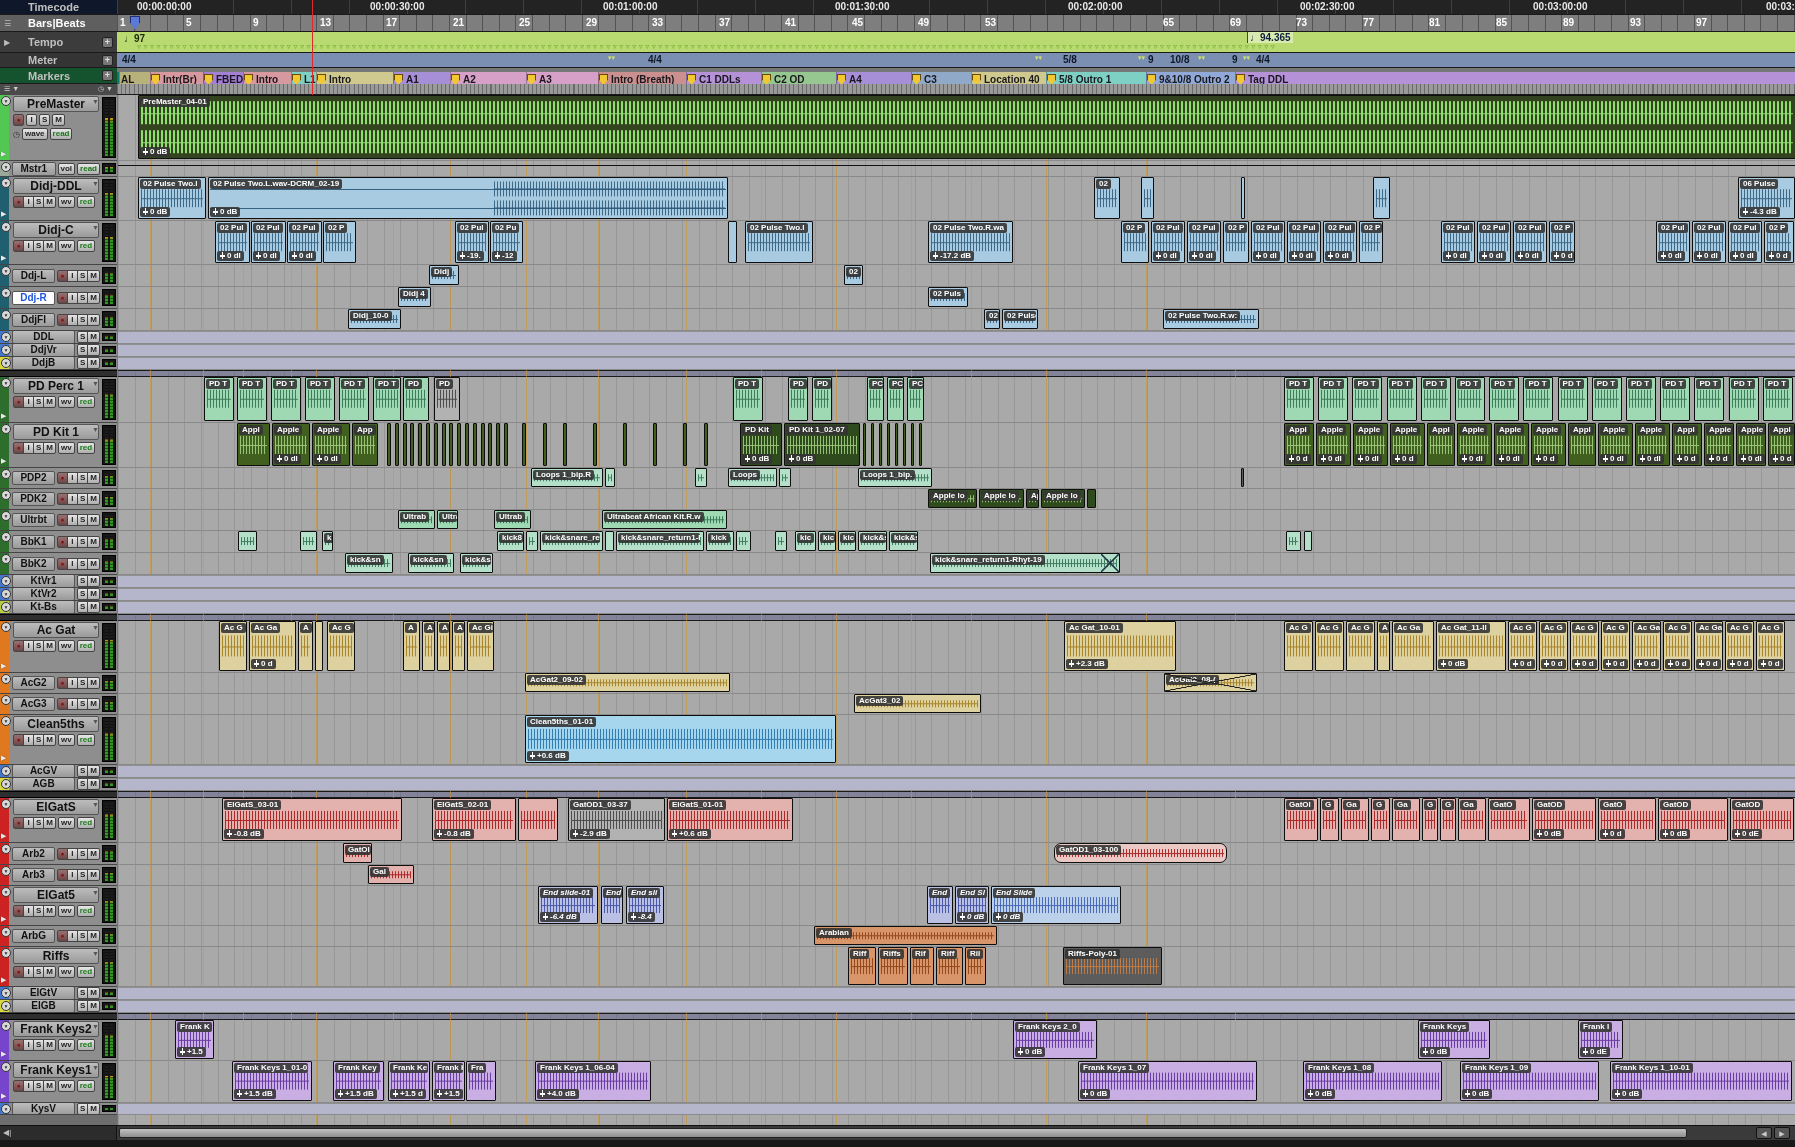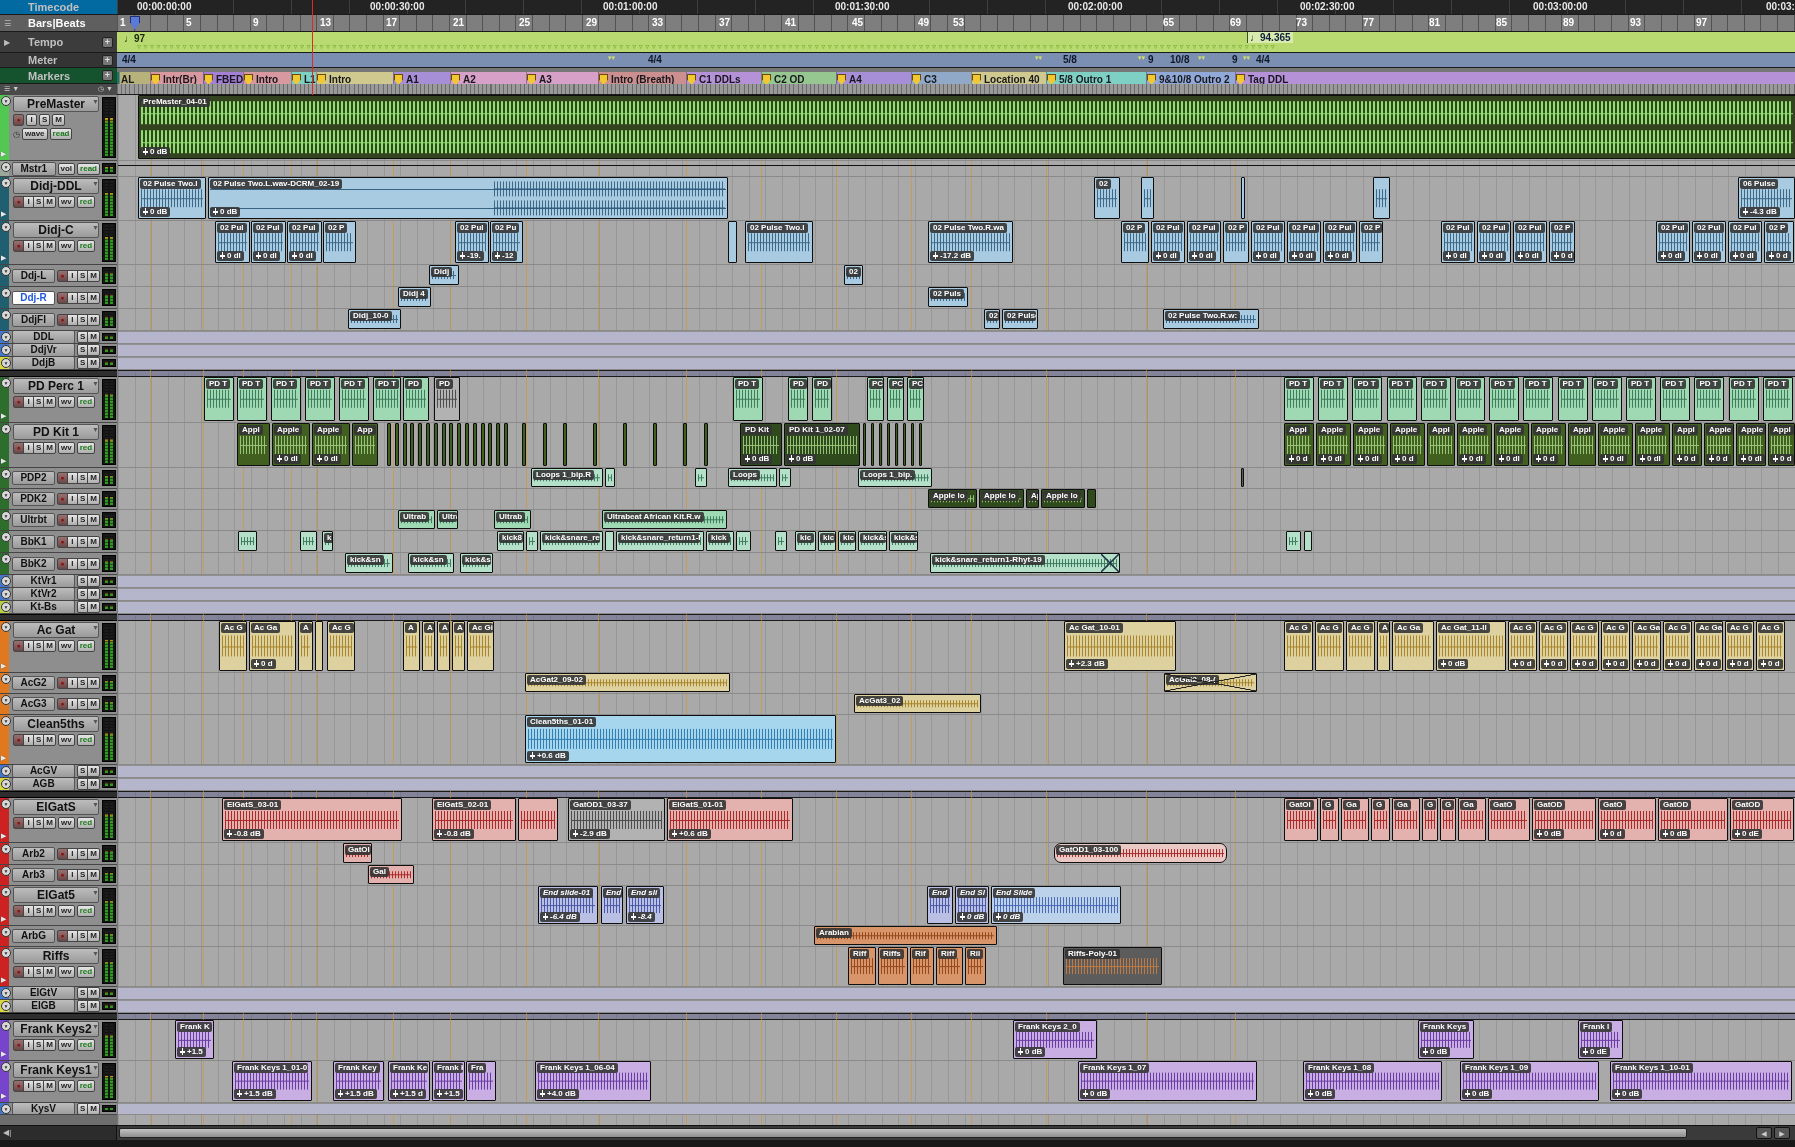--- a/index.html
+++ b/index.html
@@ -4,21 +4,21 @@
 <style>
   * { margin:0; padding:0; box-sizing:border-box; }
   html,body { background:#555; }
   body { font-family:"Liberation Sans","DejaVu Sans",sans-serif; }
   #win { position:relative; width:1795px; height:1147px; background:#777; overflow:hidden; }
 
   
   #ruler-head { position:absolute; left:0; top:0; width:117px; height:95px; z-index:5; }
   .rh-row { position:relative; width:117px; color:#c0c0c0; font-size:11px; font-weight:bold;
             display:flex; align-items:center; border-bottom:1px solid #1a1a1a; padding-left:28px; }
-  .rh-tc   { height:15px; background:#0369a1; }
+  .rh-tc   { height:15px; background:#0f172a; }
   .rh-bars { height:17px; background:#5f5f5f; color:#fff; }
   .rh-tempo{ height:21px; background:#3c3c3c; }
   .rh-meter{ height:15px; background:#343434; }
   .rh-mark { height:16px; background:#14532d; }
   .rh-ico { position:absolute; left:4px; font-size:8px; color:#bbb; }
   .rh-plus { position:absolute; right:4px; width:11px; height:11px; background:#777; color:#ddd;
              border:1px solid #222; border-radius:2px; font-size:9px; line-height:9px; text-align:center; }
 
   
   #ruler-area { position:absolute; left:117px; top:0; width:1678px; height:95px; overflow:hidden; z-index:4; }
@@ -197,21 +197,21 @@
         <div class="barnum" style="left: 203px;">13</div>
         <div class="barnum" style="left: 269px;">17</div>
         <div class="barnum" style="left: 336px;">21</div>
         <div class="barnum" style="left: 402px;">25</div>
         <div class="barnum" style="left: 469px;">29</div>
         <div class="barnum" style="left: 535px;">33</div>
         <div class="barnum" style="left: 602px;">37</div>
         <div class="barnum" style="left: 668px;">41</div>
         <div class="barnum" style="left: 735px;">45</div>
         <div class="barnum" style="left: 801px;">49</div>
-        <div class="barnum" style="left: 836px;">53</div>
+        <div class="barnum" style="left: 868px;">53</div>
         <div class="barnum" style="left: 1046px;">65</div>
         <div class="barnum" style="left: 1113px;">69</div>
         <div class="barnum" style="left: 1179px;">73</div>
         <div class="barnum" style="left: 1246px;">77</div>
         <div class="barnum" style="left: 1312px;">81</div>
         <div class="barnum" style="left: 1379px;">85</div>
         <div class="barnum" style="left: 1446px;">89</div>
         <div class="barnum" style="left: 1513px;">93</div>
         <div class="barnum" style="left: 1579px;">97</div>
       </div>
@@ -1875,21 +1875,21 @@
         <div class="clip c-purp" style="left: 57px; width: 39px;">
           <div class="wv"></div>
           <div class="chip">Frank K</div>
           <div class="chip gchip">+1.5</div>
         </div>
         <div class="clip c-purp" style="left: 895px; width: 84px;">
           <div class="wv"></div>
           <div class="chip">Frank Keys 2_0</div>
           <div class="chip gchip">0 dB</div>
         </div>
-        <div class="clip c-purp" style="left: 1300px; width: 56px;">
+        <div class="clip c-purp" style="left: 1300px; width: 72px;">
           <div class="wv"></div>
           <div class="chip">Frank Keys</div>
           <div class="chip gchip">0 dB</div>
         </div>
         <div class="clip c-purp" style="left: 1460px; width: 45px;">
           <div class="wv"></div>
           <div class="chip">Frank I</div>
           <div class="chip gchip">0 dE</div>
         </div>
       </div>

